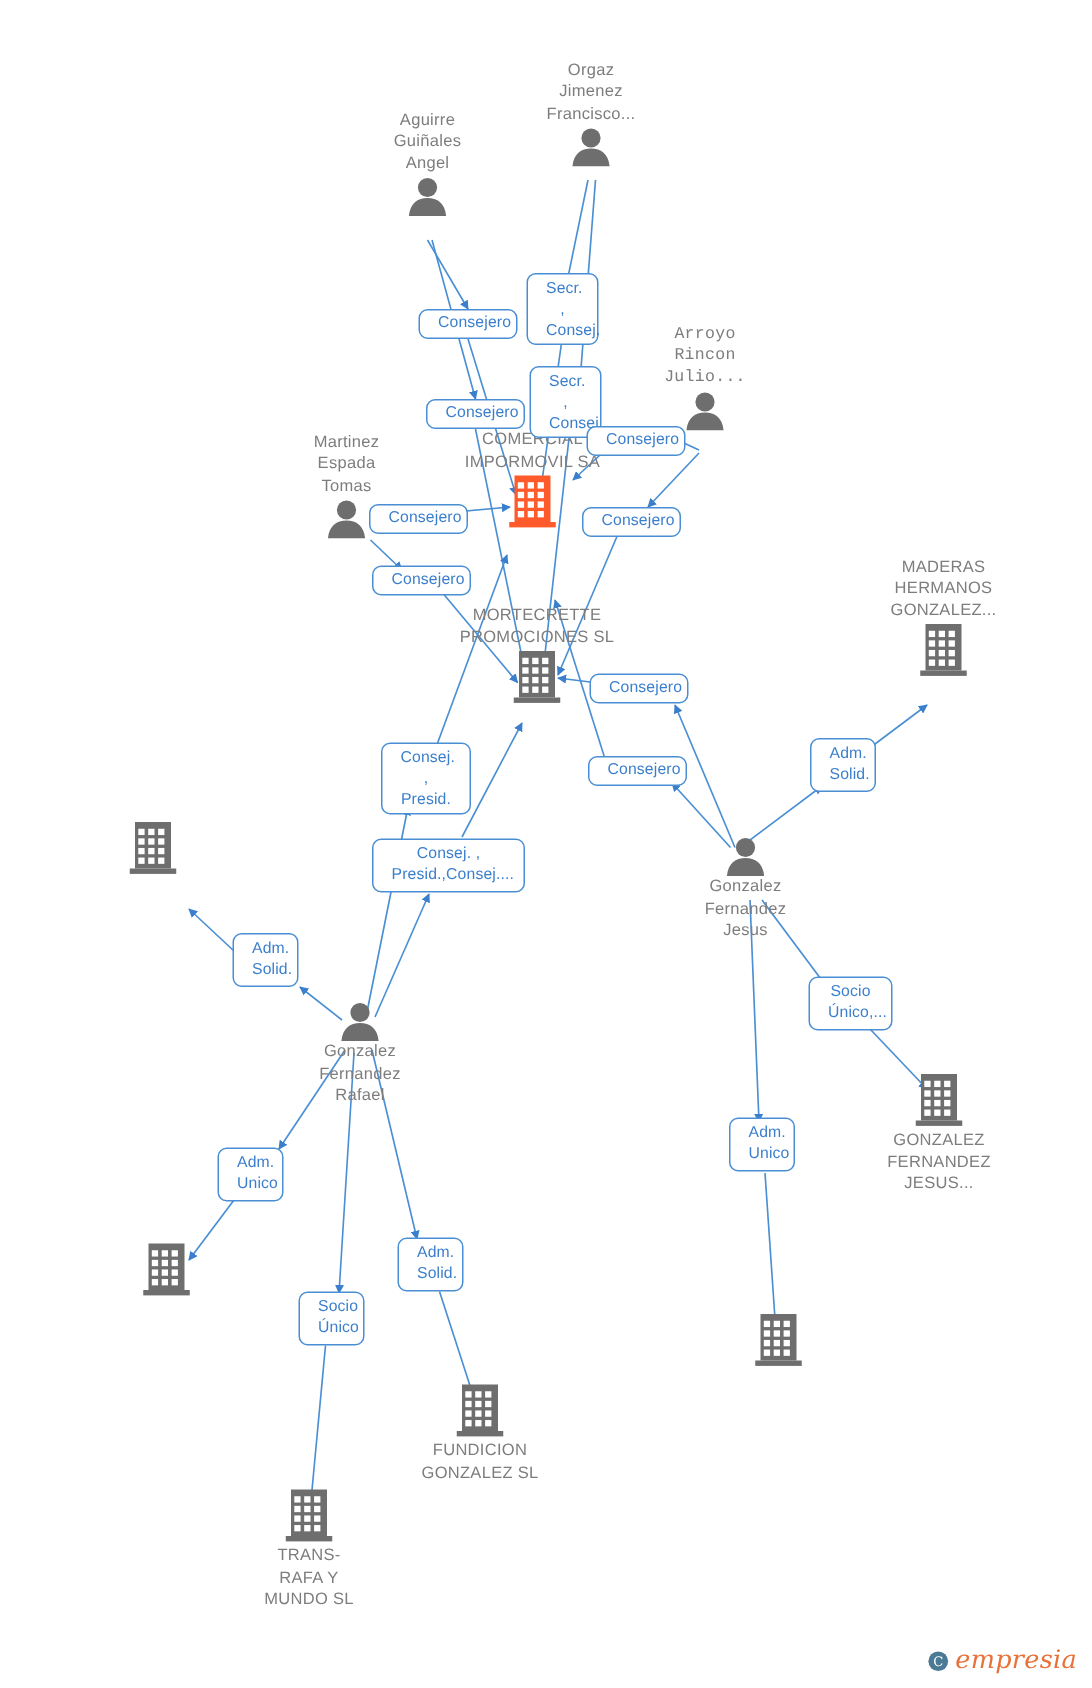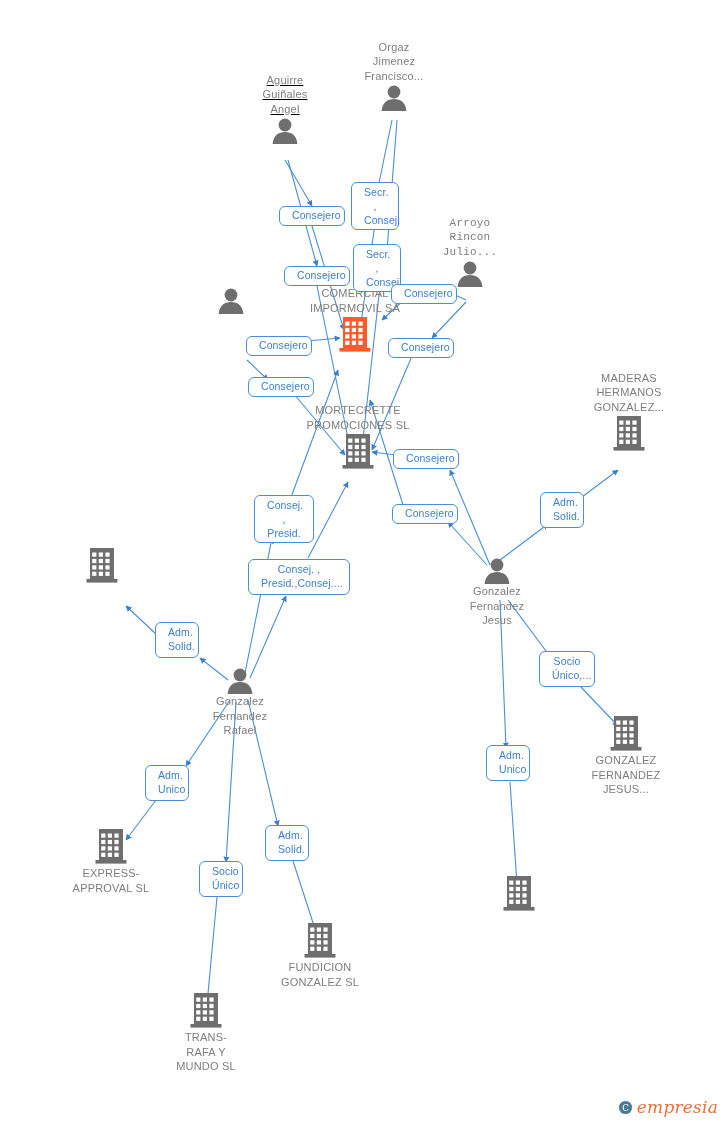--- a/index.html
+++ b/index.html
@@ -147,21 +147,21 @@
 
       <path d="M 236,702 L 226,862"></path>
       <path d="M 217,897 L 207,1004"></path>
 
       <path d="M 248,700 L 278,826"></path>
       <path d="M 293,861 L 316,932"></path>
     </g>
   </svg>
 
   <div id="nodes">
-      <div class="node person" style="left: 285px; top: 72.5px; text-decoration: underline;">
+      <div class="node person" style="left: 285px; top: 72.5px;">
         <span class="label">Aguirre
 Guiñales
 Angel</span>
         <svg class="icon" width="30" height="26" viewBox="0 0 30 26">
           <circle cx="15" cy="7" r="6.4" fill="#6e6e6e"></circle>
           <path d="M2.6 26 C3.4 17.4 8.4 14 15 14 C21.6 14 26.6 17.4 27.4 26 Z" fill="#6e6e6e"></path>
         </svg>
       </div>
       <div class="node person" style="left: 394px; top: 39.5px;">
         <span class="label">Orgaz
@@ -175,20 +175,23 @@
       <div class="node person" style="left: 470px; top: 215.5px; font-family: Liberation Mono, monospace;">
         <span class="label">Arroyo
 Rincon
 Julio...</span>
         <svg class="icon" width="30" height="26" viewBox="0 0 30 26">
           <circle cx="15" cy="7" r="6.4" fill="#6e6e6e"></circle>
           <path d="M2.6 26 C3.4 17.4 8.4 14 15 14 C21.6 14 26.6 17.4 27.4 26 Z" fill="#6e6e6e"></path>
         </svg>
       </div>
       <div class="node person" style="left: 231px; top: 287.5px;">
+        <span class="label">Martinez
+Espada
+Tomas</span>
         <svg class="icon" width="30" height="26" viewBox="0 0 30 26">
           <circle cx="15" cy="7" r="6.4" fill="#6e6e6e"></circle>
           <path d="M2.6 26 C3.4 17.4 8.4 14 15 14 C21.6 14 26.6 17.4 27.4 26 Z" fill="#6e6e6e"></path>
         </svg>
       </div>
       <div class="node company" style="left: 355px; top: 285px;">
         <span class="label">COMERCIAL
 IMPORMOVIL SA</span>
         <svg class="icon" width="32" height="38" viewBox="0 0 32 38">
           <rect x="4" y="2" width="24" height="31" fill="#ff5a2b"></rect>
@@ -315,22 +318,20 @@
           <rect x="12.8" y="12.9" width="4.2" height="4.2" fill="#ffffff"></rect>
           <rect x="19.4" y="12.9" width="4.2" height="4.2" fill="#ffffff"></rect>
           <rect x="6.2" y="19.3" width="4.2" height="4.2" fill="#ffffff"></rect>
           <rect x="12.8" y="19.3" width="4.2" height="4.2" fill="#ffffff"></rect>
           <rect x="19.4" y="19.3" width="4.2" height="4.2" fill="#ffffff"></rect>
           <rect x="6.2" y="25.700000000000003" width="4.2" height="4.2" fill="#ffffff"></rect>
           <rect x="12.8" y="25.700000000000003" width="4.2" height="4.2" fill="#ffffff"></rect>
           <rect x="19.4" y="25.700000000000003" width="4.2" height="4.2" fill="#ffffff"></rect>
           <rect x="0.5" y="33" width="31" height="3.6" fill="#6e6e6e"></rect>
         </svg>
-        <span class="label">EXPRESS-
-APPROVAL SL</span>
       </div>
       <div class="node company" style="left: 519px; top: 874px;">
         <svg class="icon" width="32" height="38" viewBox="0 0 32 38">
           <rect x="4" y="2" width="24" height="31" fill="#6e6e6e"></rect>
           <rect x="6.2" y="6.5" width="4.2" height="4.2" fill="#ffffff"></rect>
           <rect x="12.8" y="6.5" width="4.2" height="4.2" fill="#ffffff"></rect>
           <rect x="19.4" y="6.5" width="4.2" height="4.2" fill="#ffffff"></rect>
           <rect x="6.2" y="12.9" width="4.2" height="4.2" fill="#ffffff"></rect>
           <rect x="12.8" y="12.9" width="4.2" height="4.2" fill="#ffffff"></rect>
           <rect x="19.4" y="12.9" width="4.2" height="4.2" fill="#ffffff"></rect>

